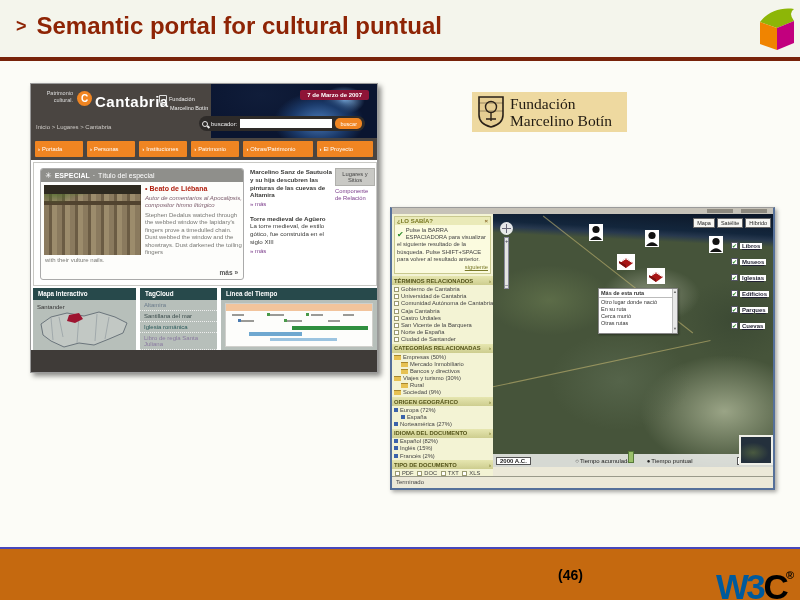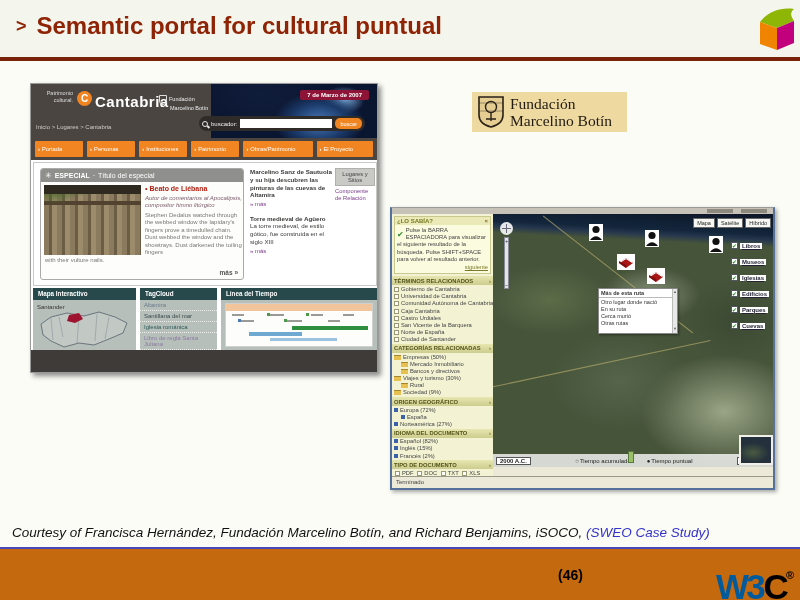--- a/index.html
+++ b/index.html
@@ -446,24 +446,20 @@
         <span class="tlbox">2000 D.C.</span>
         <span class="tlhandle"></span>
       </div>
 
       <div class="minimap"></div>
     </div>
 
     <div class="m-status">Terminado</div>
   </div>
 
-  <div class="caption">
-    <span>Courtesy of Francisca Hernández, Fundación Marcelino Botín, and Richard Benjamins, iSOCO,</span>
-    <a class="lnk">(SWEO Case Study)</a>
-  </div>
 
   <div class="footer">
     <div class="f-page">(46)</div>
     <div class="w3c">
       <span class="w3">W3</span><span class="c">C</span><span class="reg">®</span>
     </div>
   </div>
 
 </div>
 

